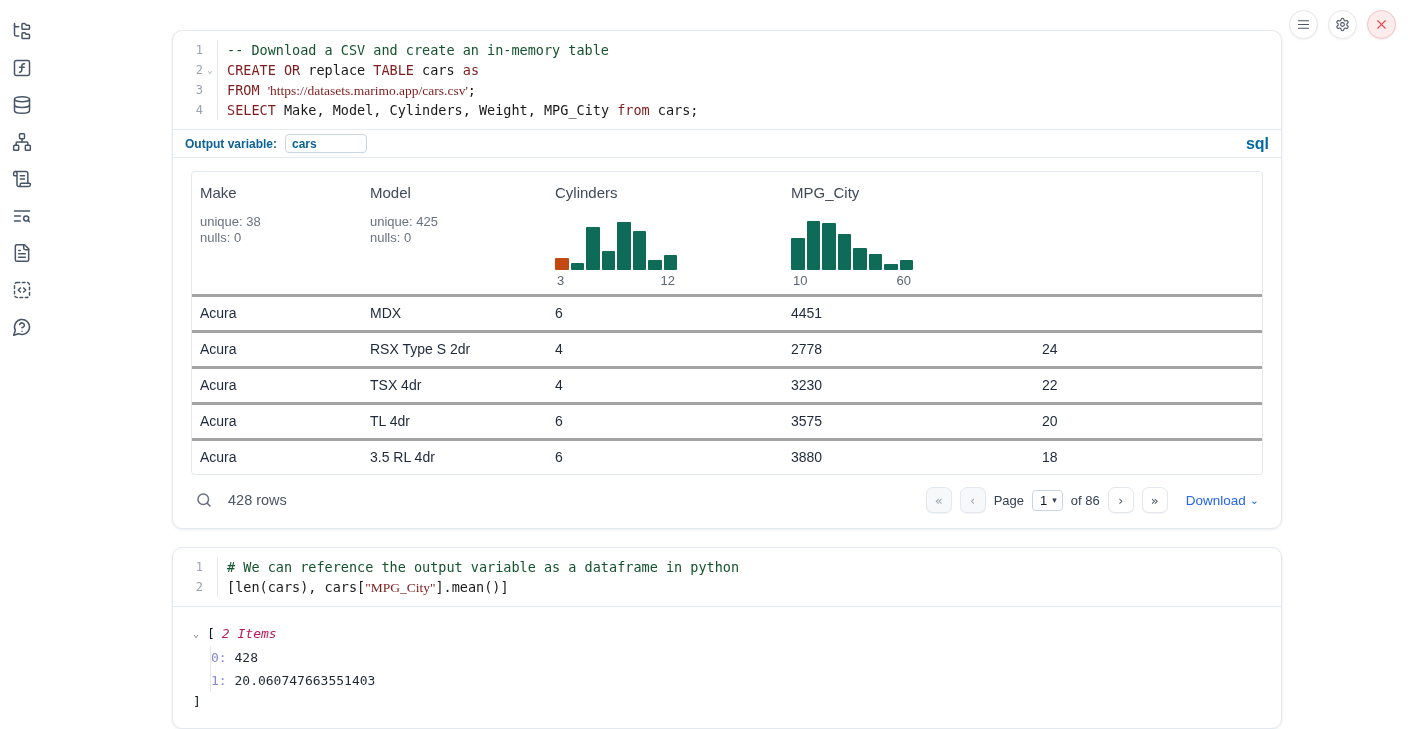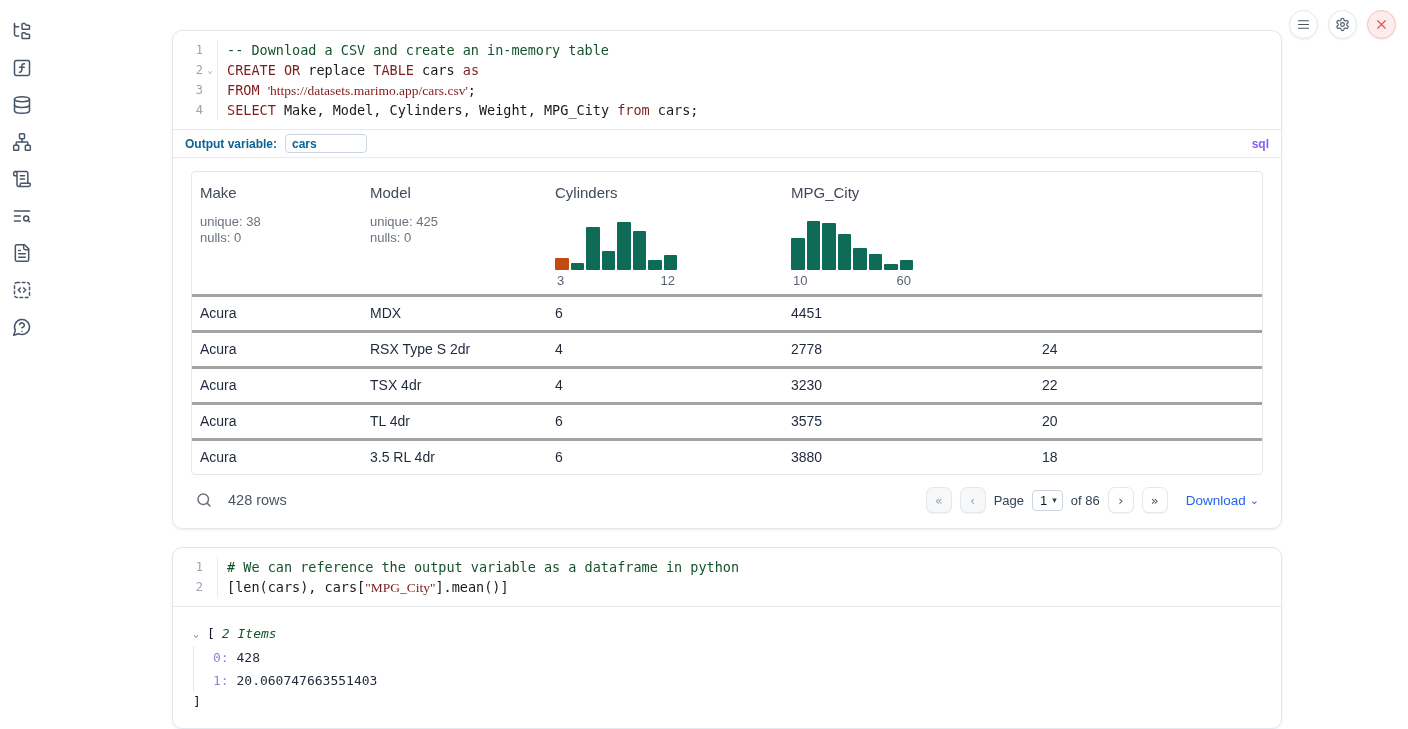--- a/index.html
+++ b/index.html
@@ -38,21 +38,21 @@
   .tok-str { color:#7f1d1d;font-family:Liberation Serif, serif; }
   .tok-comment { color:#14532d; }
 
   
   .outvar-bar { border-top:1px solid #e5e9f0; height:28px; display:flex;
     align-items:center; padding:0 12px; }
   .outvar-label { font-size:12px; font-weight:700; color:#0b6394; }
   .outvar-input { width:82px; height:19px; margin-left:8px; border:1px solid #cbd5e1;
     border-radius:4px; padding:0 6px; font-size:12px; font-weight:700; color:#0b6394;
     font-family:"Liberation Sans", sans-serif; }
-  .lang-badge { margin-left:auto; font-size:12px; font-weight:700; color:#8b5cf6; }
+  .lang-badge { margin-left:auto; font-size:16px; font-weight:700; color:#0369a1; }
 
   
   .cell-output { border-top:1px solid #e5e9f0; padding:13px 18px 14px; }
 
   
   .table-widget { border:1px solid #e3e8ef; border-radius:4px; overflow:hidden; }
   .tgrid { display:grid; grid-template-columns:170px 185px 236px 251px 1fr; }
   .th { height:122px; padding:12px 8px 6px; display:flex; flex-direction:column; }
   .col-name { font-size:15px; color:#404a5a; }
   .col-stats { margin-top:13px; font-size:13px; color:#697280; line-height:16px; }
@@ -81,22 +81,22 @@
   .sel-caret { font-size:9px; color:#374151; }
   .download { margin-left:10px; display:inline-flex; align-items:center; gap:4px;
     color:#2563eb; font-size:13.5px; cursor:pointer; }
   .download .caret { font-size:11px; }
 
   
   .tree { font-family:"DejaVu Sans Mono", monospace; font-size:13px; color:#1f2937; padding:2px 0 2px 2px; }
   .tree-head { display:flex; align-items:center; height:22px; }
   .tree-chev { color:#6b7280; font-size:10px; width:14px; cursor:pointer; }
   .tree-bracket { color:#111827; }
-  .items-label { font-style:italic; color:#14532d; margin-left:7px; }
-  .tree-children { border-left:1px solid #e2e8f0; padding-left:19px; margin-top:2px; }
+  .items-label { font-style:italic; color:#be185d; margin-left:7px; }
+  .tree-children { margin-left:17px; border-left:1px solid #e2e8f0; margin-top:2px; }
   .tree-entry { height:23px; line-height:23px; }
   .tree-index { color:#8787d8; }
   .tree-value { color:#1f2937; }
   .tree-close { height:20px; line-height:20px; }
 </style>
 </head>
 <body>
 
 <aside class="sidebar" id="sidebar">
     <button class="sb-btn">

